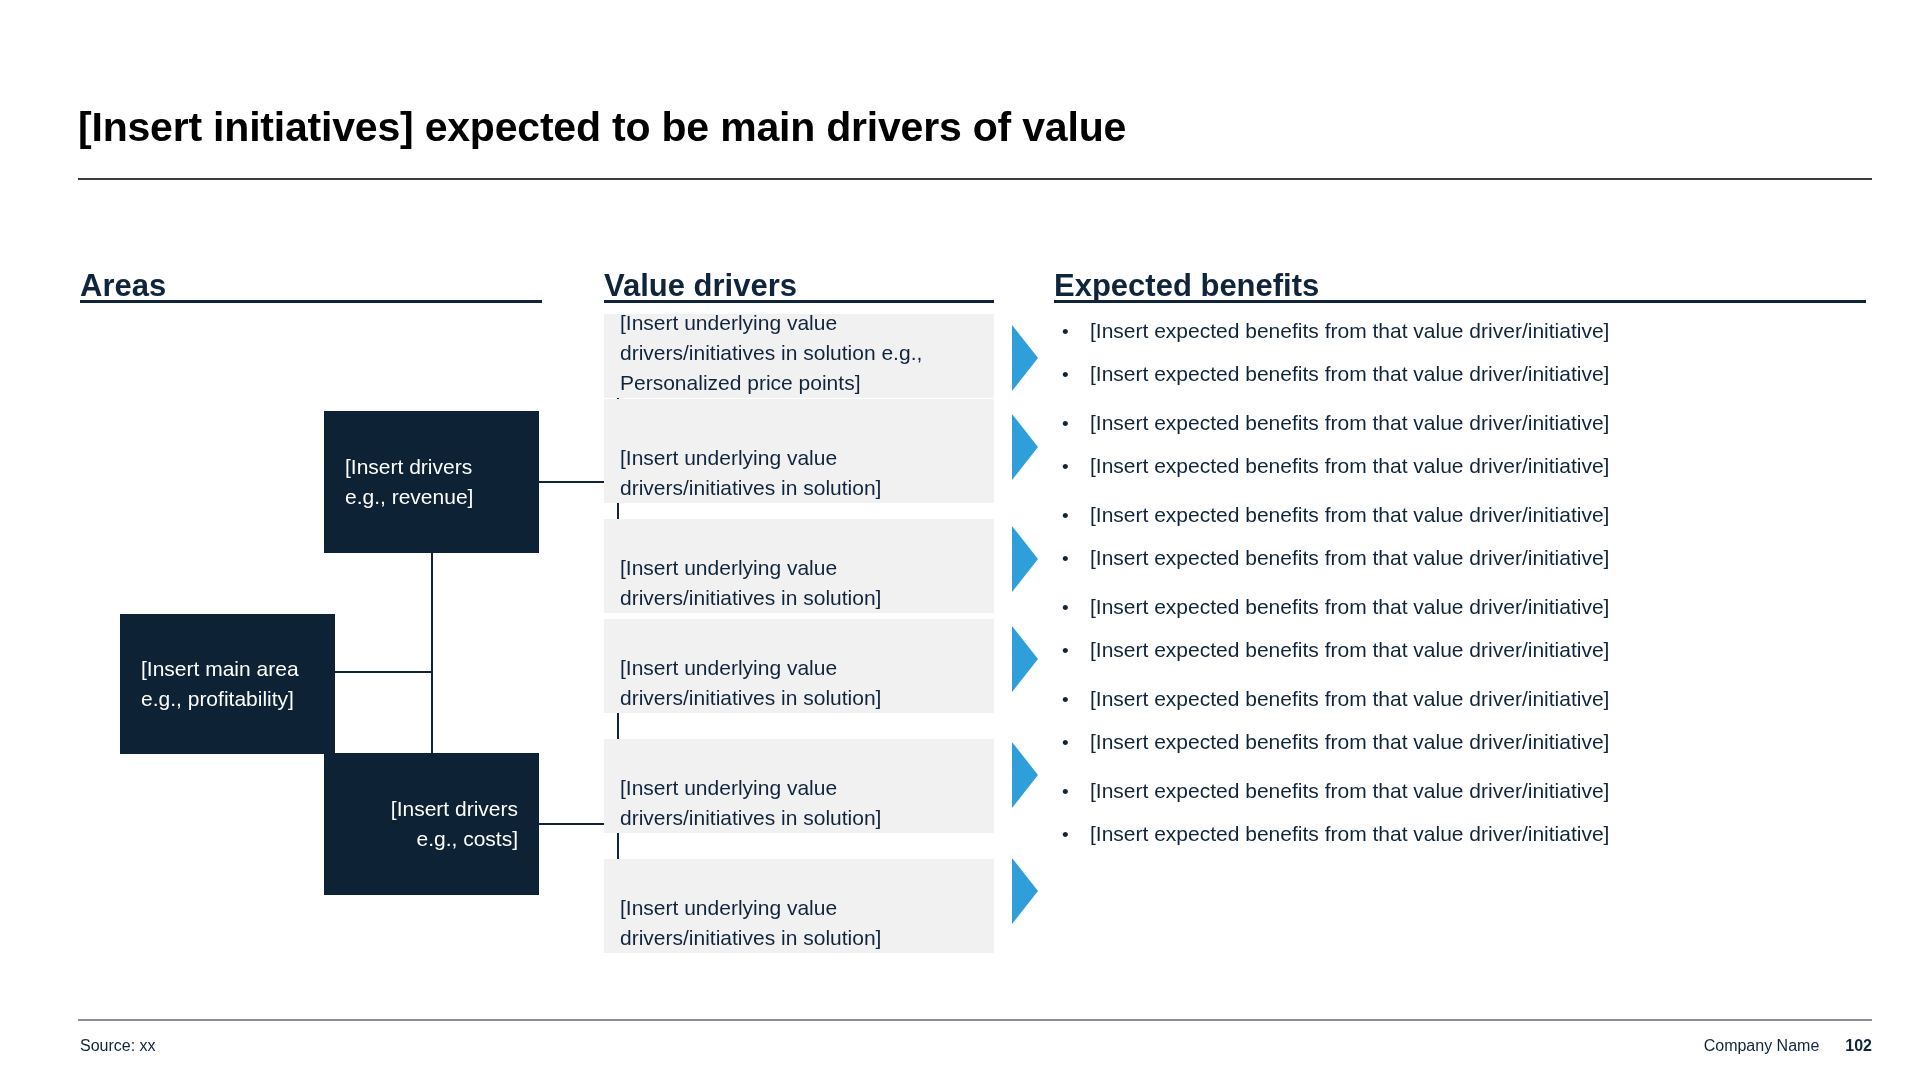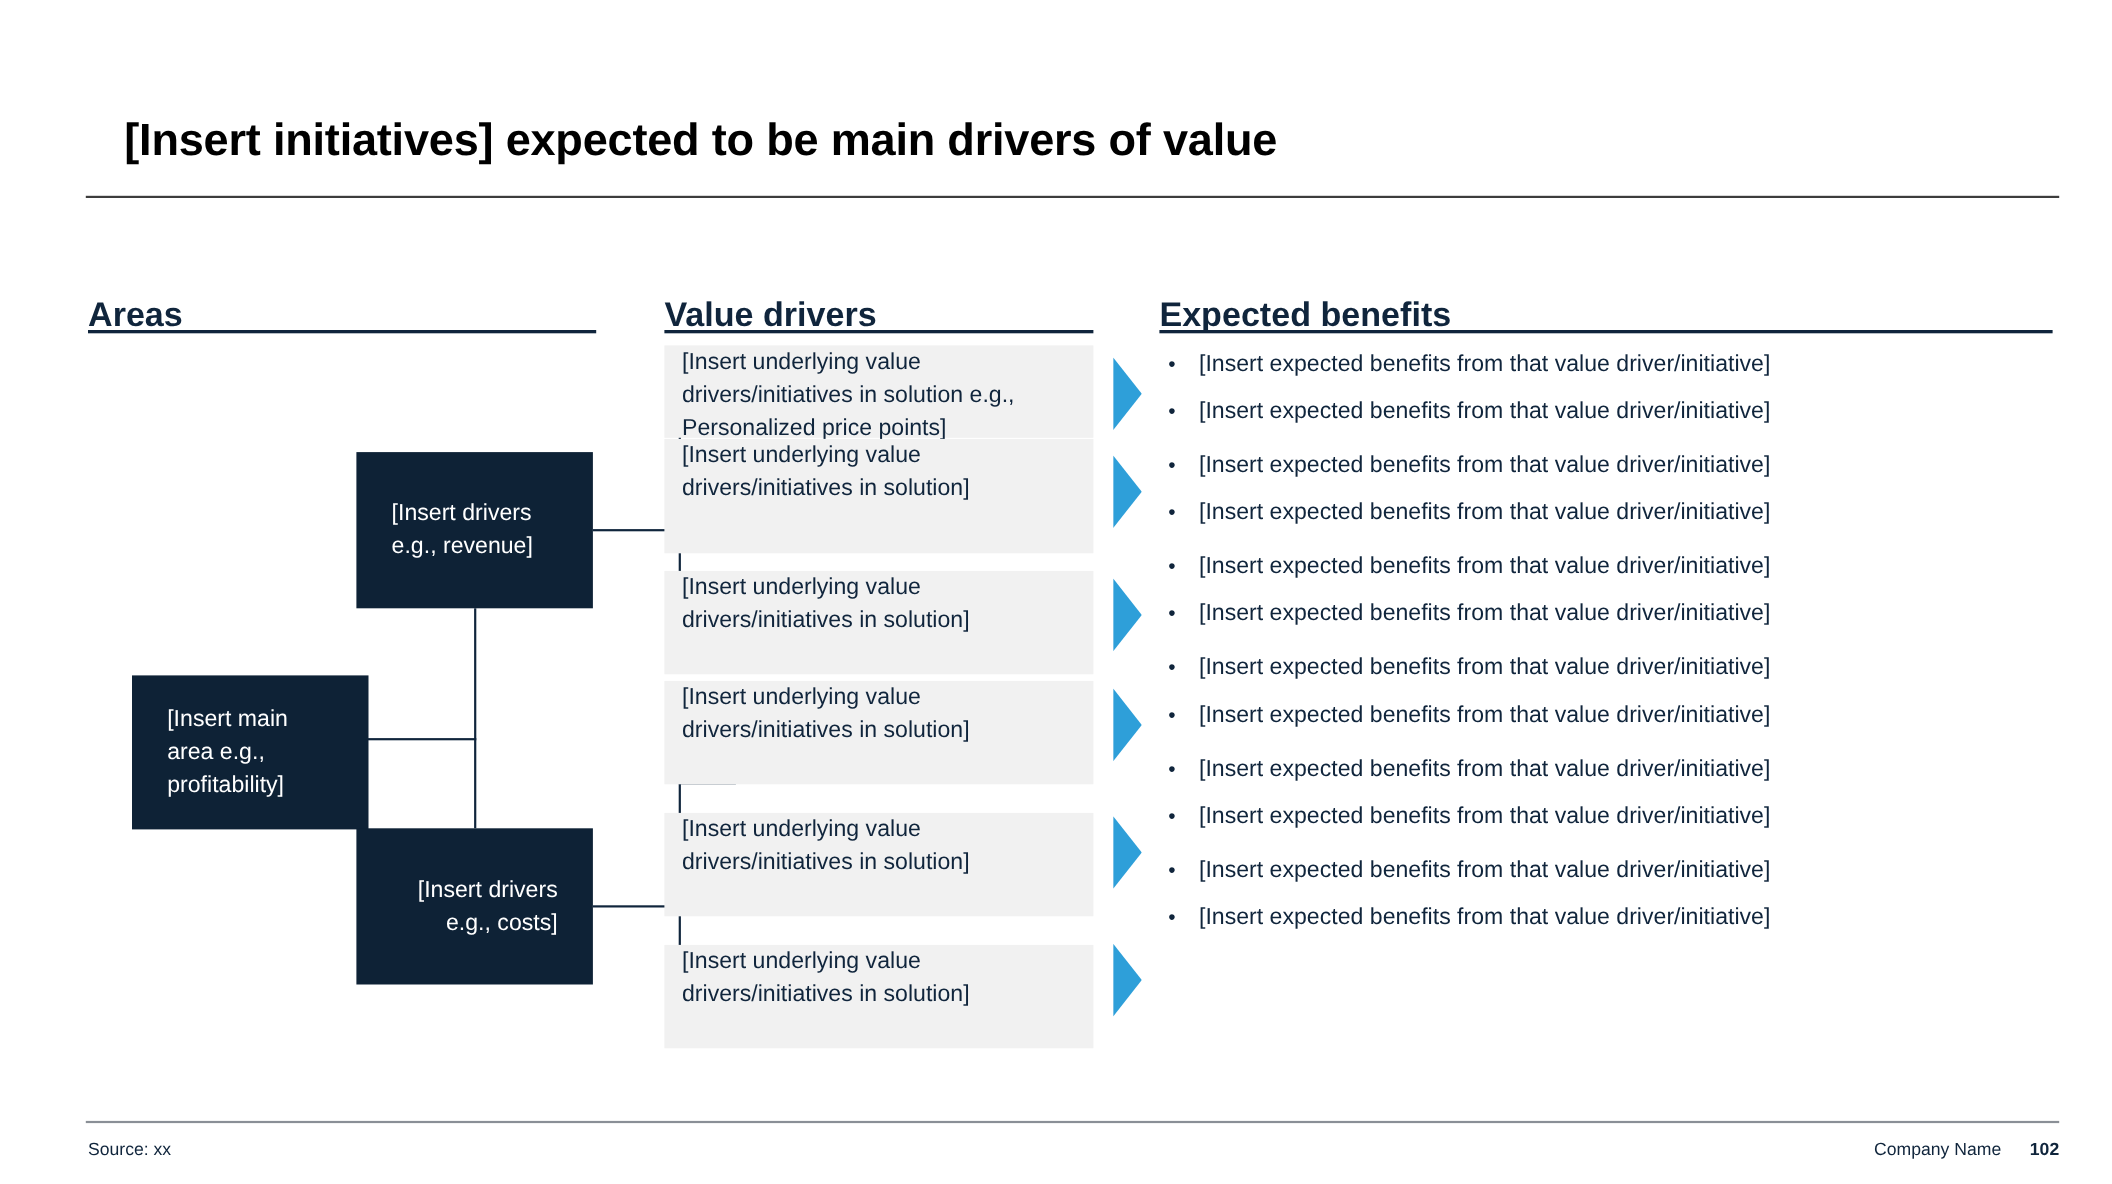--- a/index.html
+++ b/index.html
@@ -19,21 +19,20 @@
   
   .slide-title {
     position: absolute;
     left: 78px;
     top: 104px;
     font-size: 41px;
     font-weight: bold;
     color: #000000;
     letter-spacing: -0.2px;
     white-space: nowrap;
-    margin-left: 35px;
   }
   .title-rule {
     position: absolute;
     left: 78px;
     top: 178px;
     width: 1794px;
     height: 2px;
     background: #3d3d3d;
   }
 
@@ -60,21 +59,21 @@
   .col-rule.benefits { left: 1054px; width: 812px; }
 
   
   .navy-box {
     position: absolute;
     background: #0e2236;
     color: #ffffff;
     font-size: 21px;
     line-height: 30px;
     box-sizing: border-box;
-    padding: 0 32px;
+    padding: 0 21px;
     display: flex;
     align-items: center;
   }
   .navy-box .nb-text { display: block; }
 
   #box-main     { left: 72px;  top: 614px; width: 215px; height: 140px; margin-left: 48px; }
   #box-revenue  { left: 324px; top: 411px; width: 215px; height: 142px; }
   #box-costs    { left: 324px; top: 753px; width: 215px; height: 142px; text-align: right; }
 
   
@@ -105,21 +104,21 @@
 
   
   .driver-box {
     position: absolute;
     left: 604px;
     width: 390px;
     background: #f1f1f1;
     box-sizing: border-box;
     padding: 0 16px;
     display: flex;
-    align-items: flex-start;
+    align-items: flex-end;
     font-size: 21px;
     line-height: 30px;
     color: #10253c;
   }
 
   
   .arrow-marker {
     position: absolute;
     left: 1012px;
     width: 26px;

